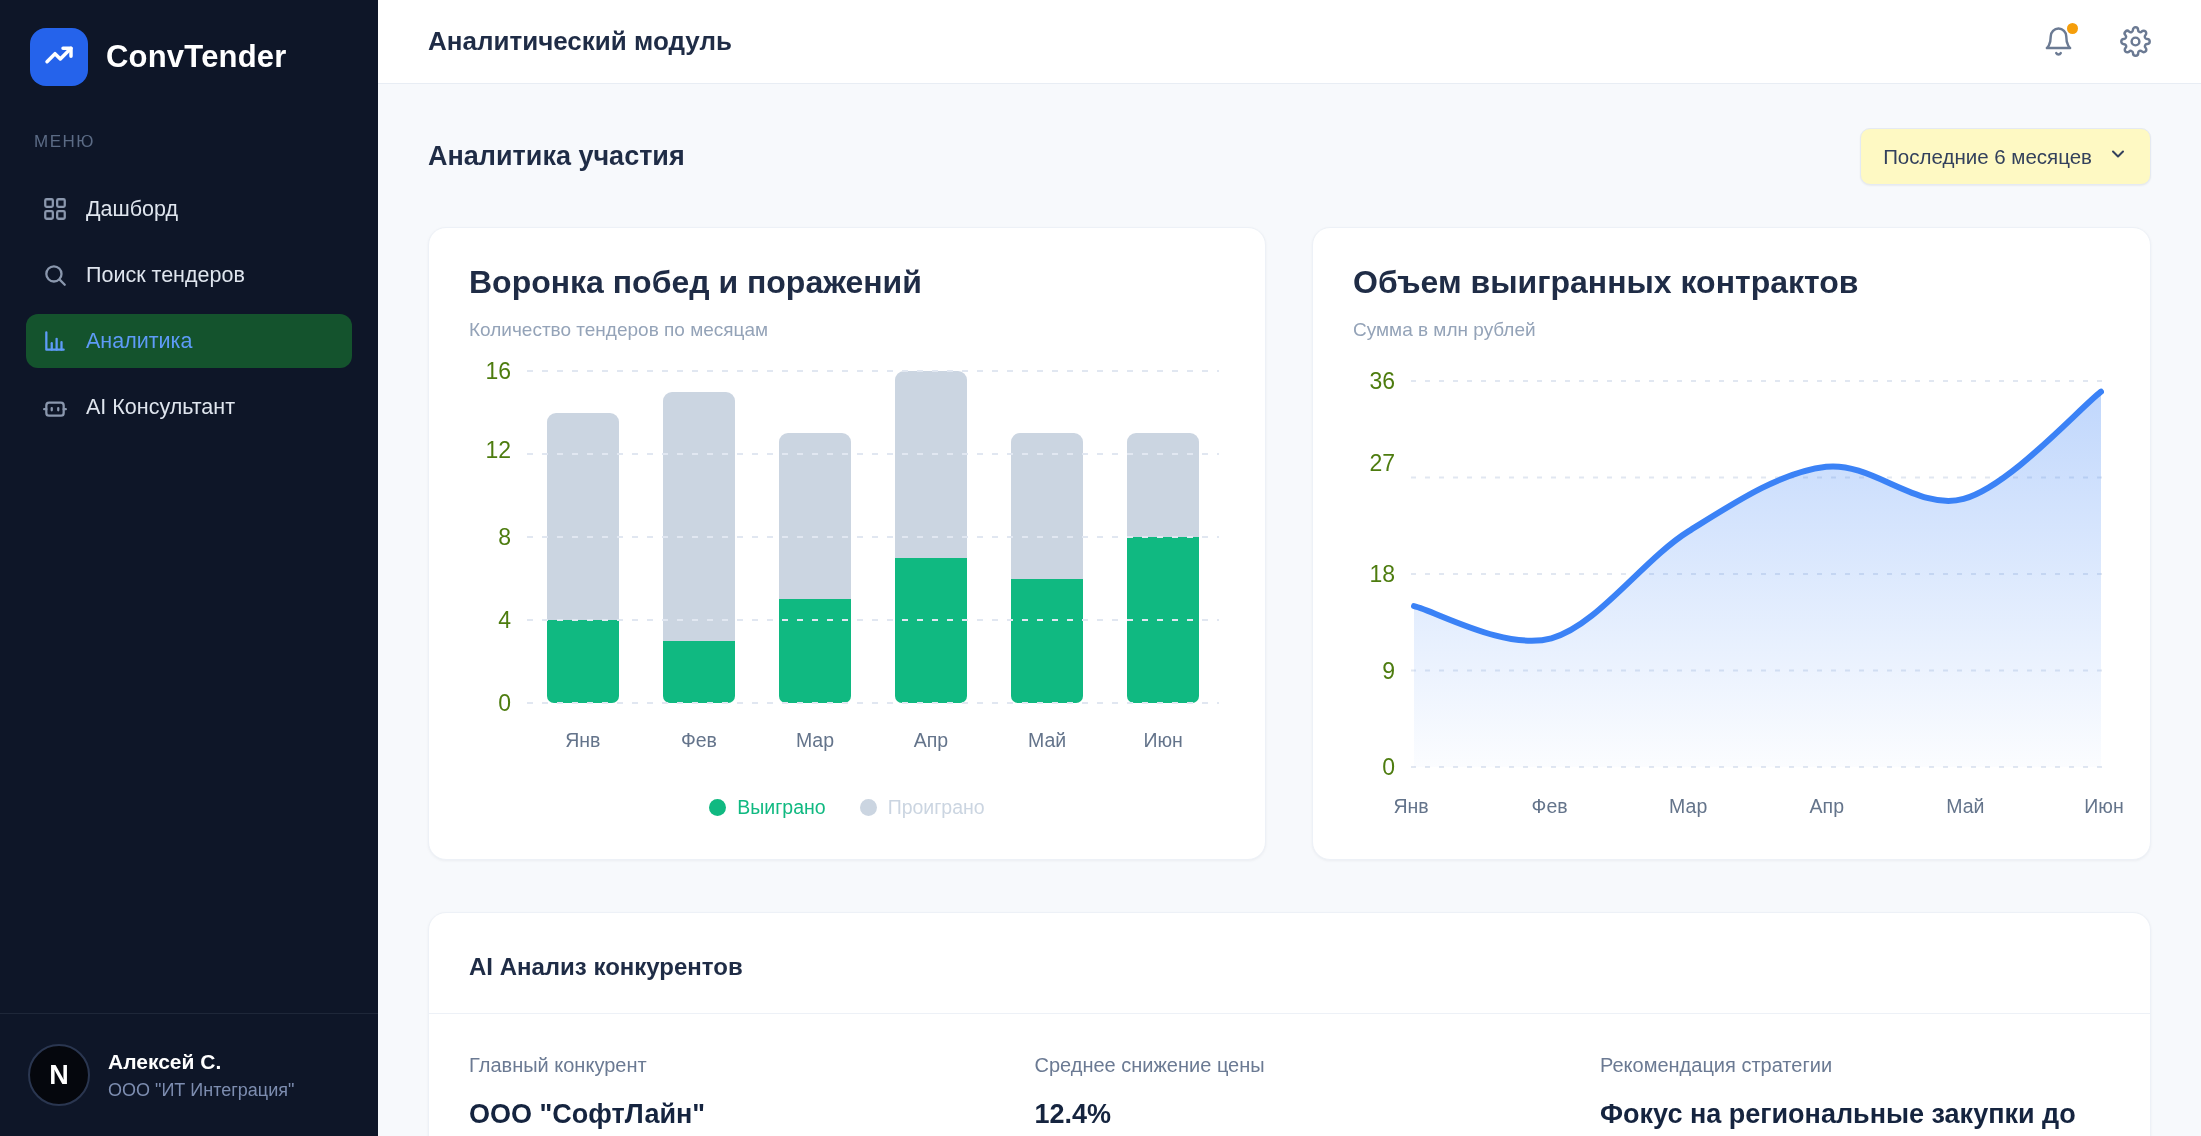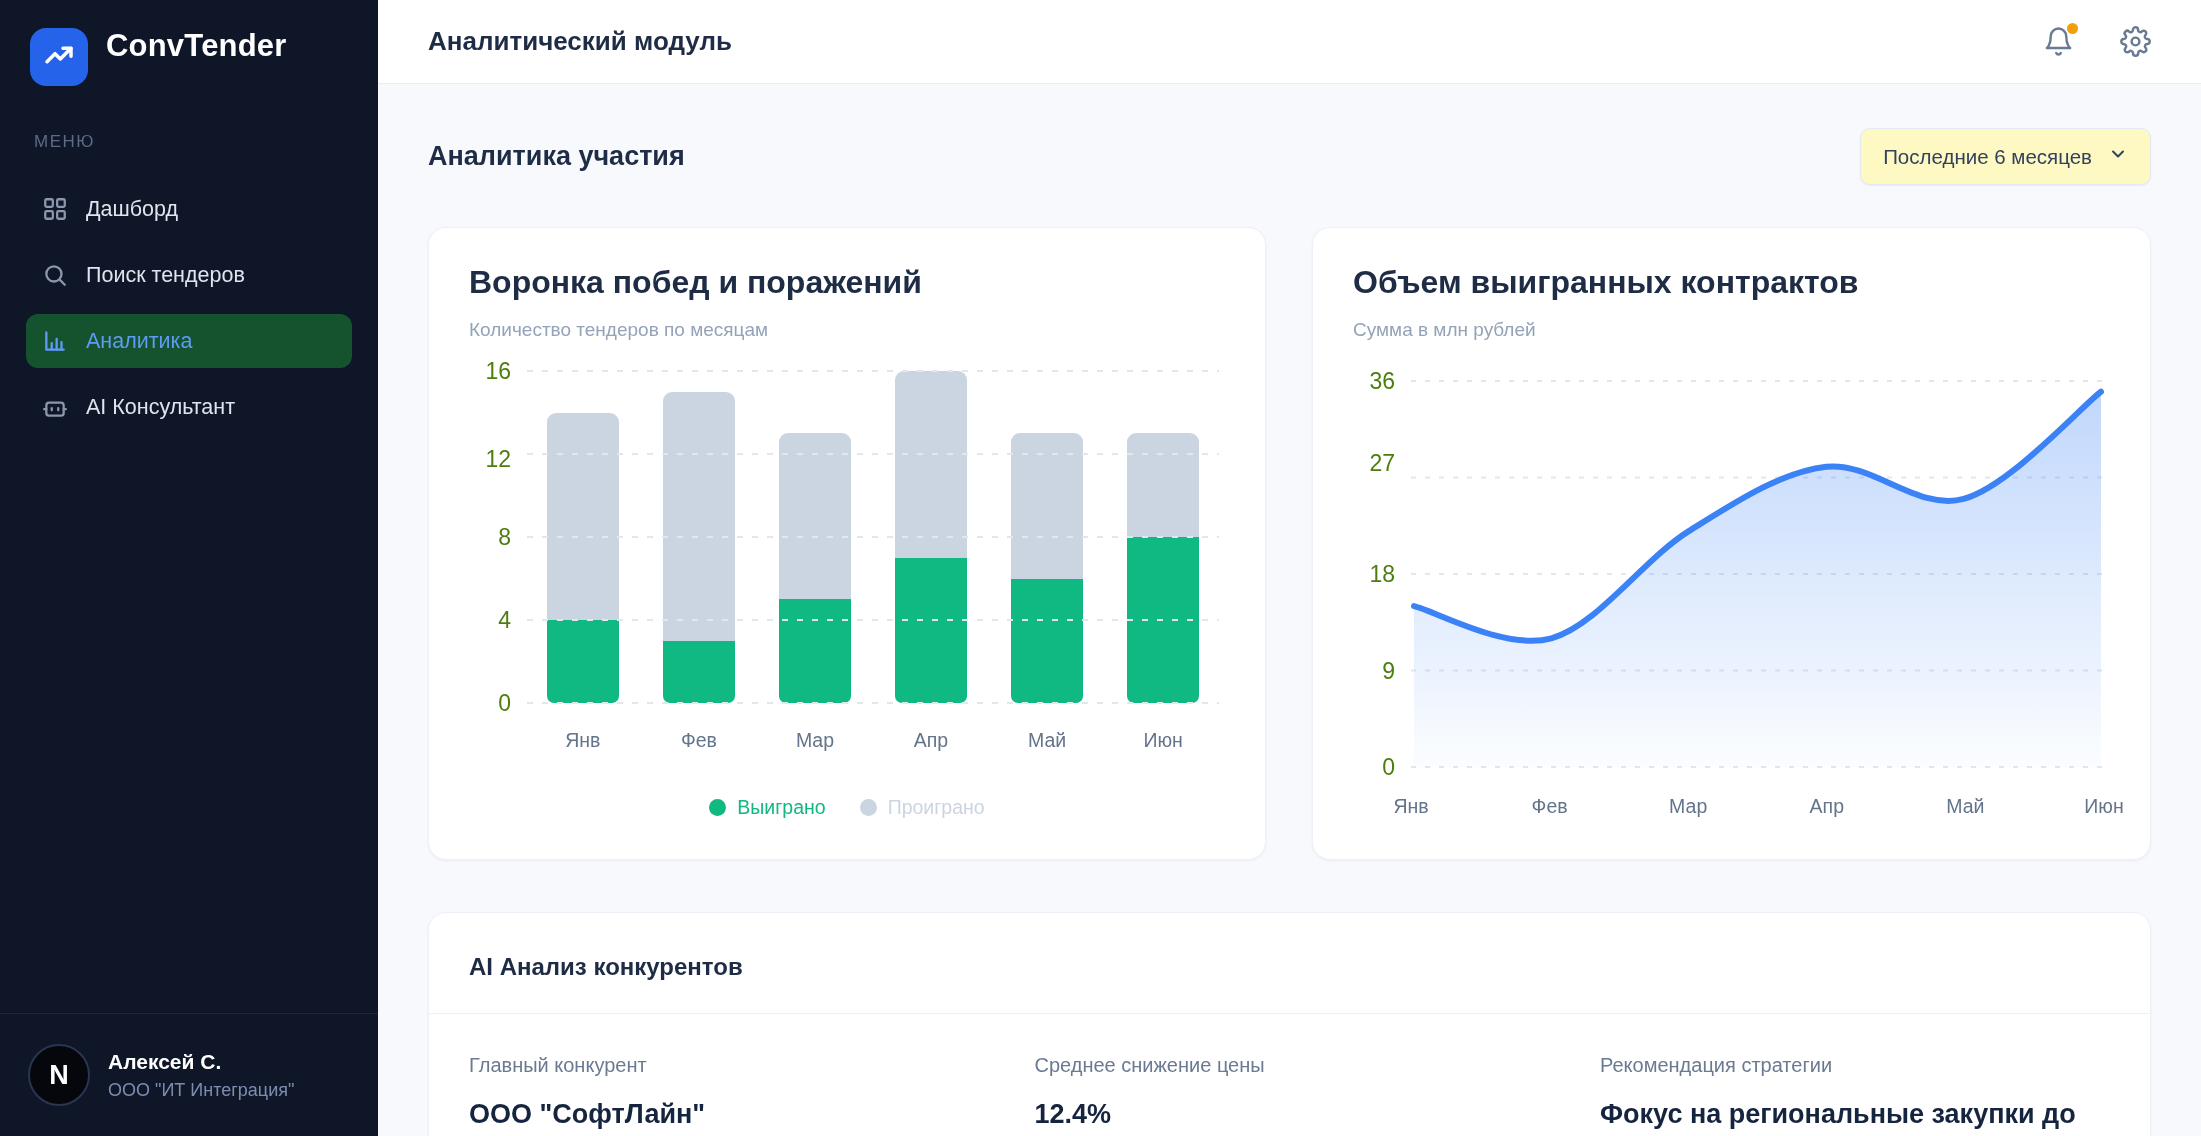--- a/index.html
+++ b/index.html
@@ -2,21 +2,21 @@
 <html><head>
 <meta charset="utf-8">
 <style>
   * { margin:0; padding:0; box-sizing:border-box; }
   html,body { width:2201px; height:1136px; overflow:hidden; }
   body { font-family:"Liberation Sans", sans-serif; background:#f7f9fc; color:#1f2c46; }
 
   
   .sidebar { position:fixed; left:0; top:0; bottom:0; width:378px; background:#0e1628;
              display:flex; flex-direction:column; color:#e2e8f0; }
-  .logo-row { display:flex; align-items:flex-start; gap:18px; padding:28px 30px 10px 30px; }
+  .logo-row { display:flex; align-items:center; gap:18px; padding:28px 30px 10px 30px; }
   .logo-badge { width:58px; height:58px; border-radius:16px; background:#2563eb;
                 display:flex; align-items:center; justify-content:center; flex:0 0 auto; }
   .brand { font-size:31px; font-weight:700; color:#ffffff; letter-spacing:.2px; }
   .menu { flex:1 1 auto; padding:0 26px; }
   .menu-label { font-size:17px; letter-spacing:1.5px; color:#5b6b85; margin:36px 0 30px 8px; }
   .menu-item { display:flex; align-items:center; gap:18px; padding:14px 16px; border-radius:12px;
                font-size:21.5px; color:#dfe5ee; margin-bottom:12px; cursor:pointer; }
   .menu-item .mi-icon { display:flex; color:#8a97ad; }
   .menu-item.active { background:#14532d; color:#5e9bf7; }
   .menu-item.active .mi-icon { color:#5e9bf7; }
@@ -222,21 +222,21 @@
                 <div class="seg-won" style="height: 166px; background: rgb(16, 185, 129);"></div>
               </div>
             </div>
         <div class="gridline" style="top: 331px;"></div>
             <span class="ytick" style="top: 332px;">0</span>
             <div class="gridline" style="top: 248px;"></div>
             <span class="ytick" style="top: 249px;">4</span>
             <div class="gridline" style="top: 165px;"></div>
             <span class="ytick" style="top: 166px;">8</span>
             <div class="gridline" style="top: 82px;"></div>
-            <span class="ytick" style="top: 88px; margin-left: 29px;">12</span>
+            <span class="ytick" style="top: 79px; margin-left: 29px;">12</span>
             <div class="gridline" style="top: -1px;"></div>
             <span class="ytick" style="top: 0px;">16</span>
           </div>
         <div class="xlabels-bar" id="bar-xlabels">
             <span>Янв</span>
             <span>Фев</span>
             <span>Мар</span>
             <span>Апр</span>
             <span>Май</span>
             <span>Июн</span>

